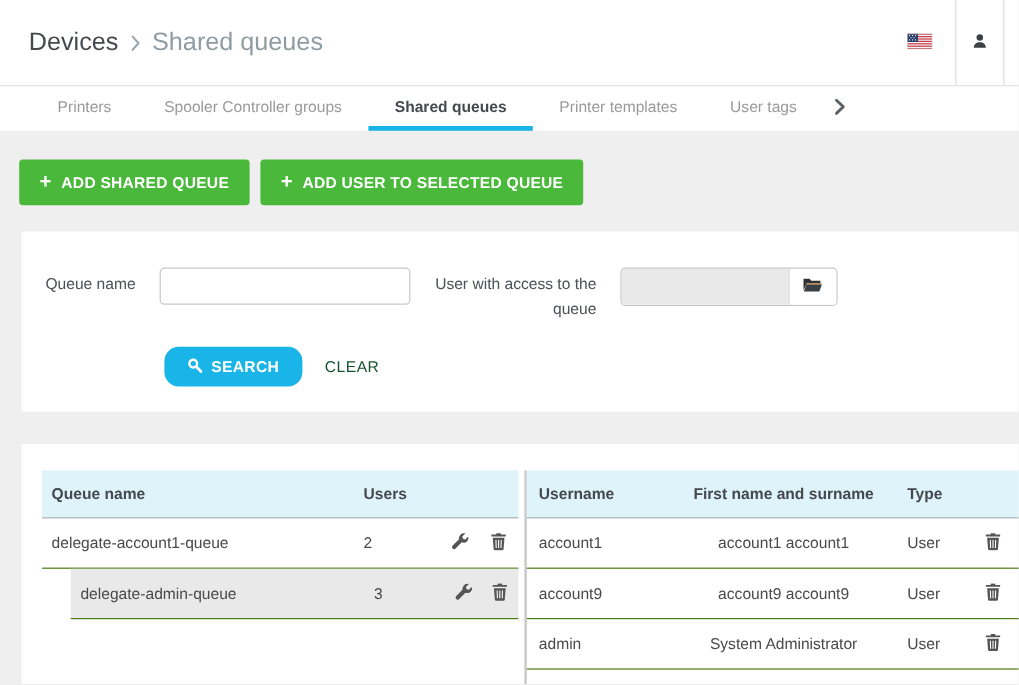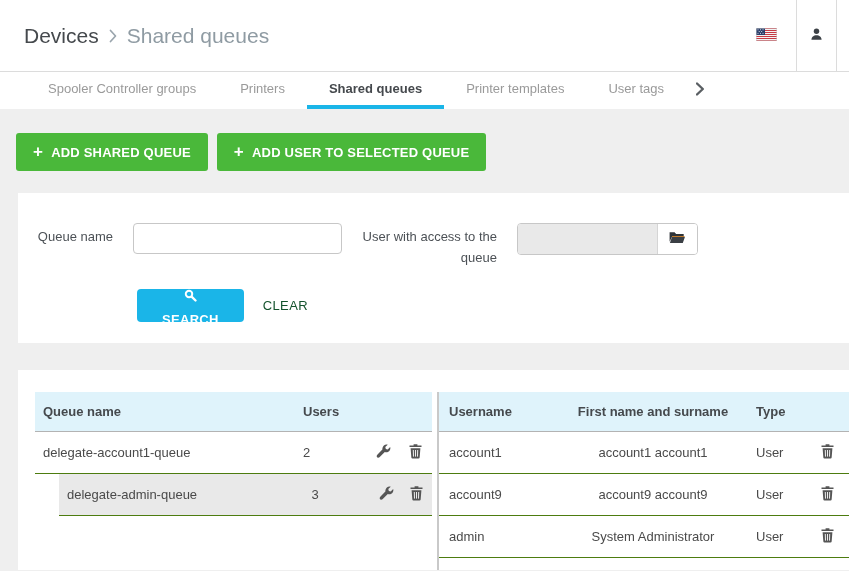--- a/index.html
+++ b/index.html
@@ -76,24 +76,24 @@
   }
   .input-disabled {
     width: 139px; border: none; background: #e9e9e9; height: 100%;
   }
   .folder-btn {
     flex: 1; background: #fff; border: none; border-left: 1px solid #d5d5d5;
     display: flex; align-items: center; justify-content: center; cursor: pointer;
   }
   .search-actions { display: flex; align-items: center; margin: 21px 0 0 119px; }
   .btn-search {
-    background: #1ab5e8; color: #fff; border: none; border-radius: 4px;
-    height: 33px; padding: 0 25px; font-weight: bold; font-size: 13px;
+    background: #1ab5e8; color: #fff; border: none; border-radius: 12px;
+    height: 33px; padding: 0 19px; font-weight: bold; font-size: 13px;
     font-family: "Liberation Sans", sans-serif;
-    display: flex; align-items: center; gap: 7px; letter-spacing: .3px; cursor: pointer; flex-direction: column;
+    display: flex; align-items: center; gap: 7px; letter-spacing: .3px; cursor: pointer;
   }
   .btn-clear {
     margin-left: 19px; background: none; border: none; color: #14532d;
     font-size: 13px; font-family: "Liberation Sans", sans-serif;
     letter-spacing: .4px; cursor: pointer;
   }
 
   
   .tables-card { background: #fff; margin: 27px 0 0 18px; height: 200px; display: flex; align-items: flex-start; }
   .queues-section { width: 397px; margin: 22px 5px 0 17px; }
@@ -162,22 +162,22 @@
       <svg viewBox="0 0 16 16" width="15" height="15">
         <circle cx="8" cy="4.6" r="2.9" fill="#3c4146"></circle>
         <path fill="#3c4146" d="M2.6 13.6 C2.6 10.5 5 8.7 8 8.7 s5.4 1.8 5.4 4.9 z"></path>
       </svg>
     </span>
   </div>
   <div class="header-end-spacer"></div>
 </div>
 
 <div class="tab-bar">
+  <div class="tab">Printers</div>
   <div class="tab">Spooler Controller groups</div>
-  <div class="tab">Printers</div>
   <div class="tab active">Shared queues</div>
   <div class="tab">Printer templates</div>
   <div class="tab">User tags</div>
   <div class="tab-overflow">
     <span>
       <svg viewBox="0 0 8 14" width="8" height="14">
           <path d="M1 1.5 L6.8 7 L1 12.5" fill="none" stroke="#5a5f63" stroke-width="2.4" stroke-linecap="round" stroke-linejoin="round"></path>
         </svg>
     </span>
   </div>

